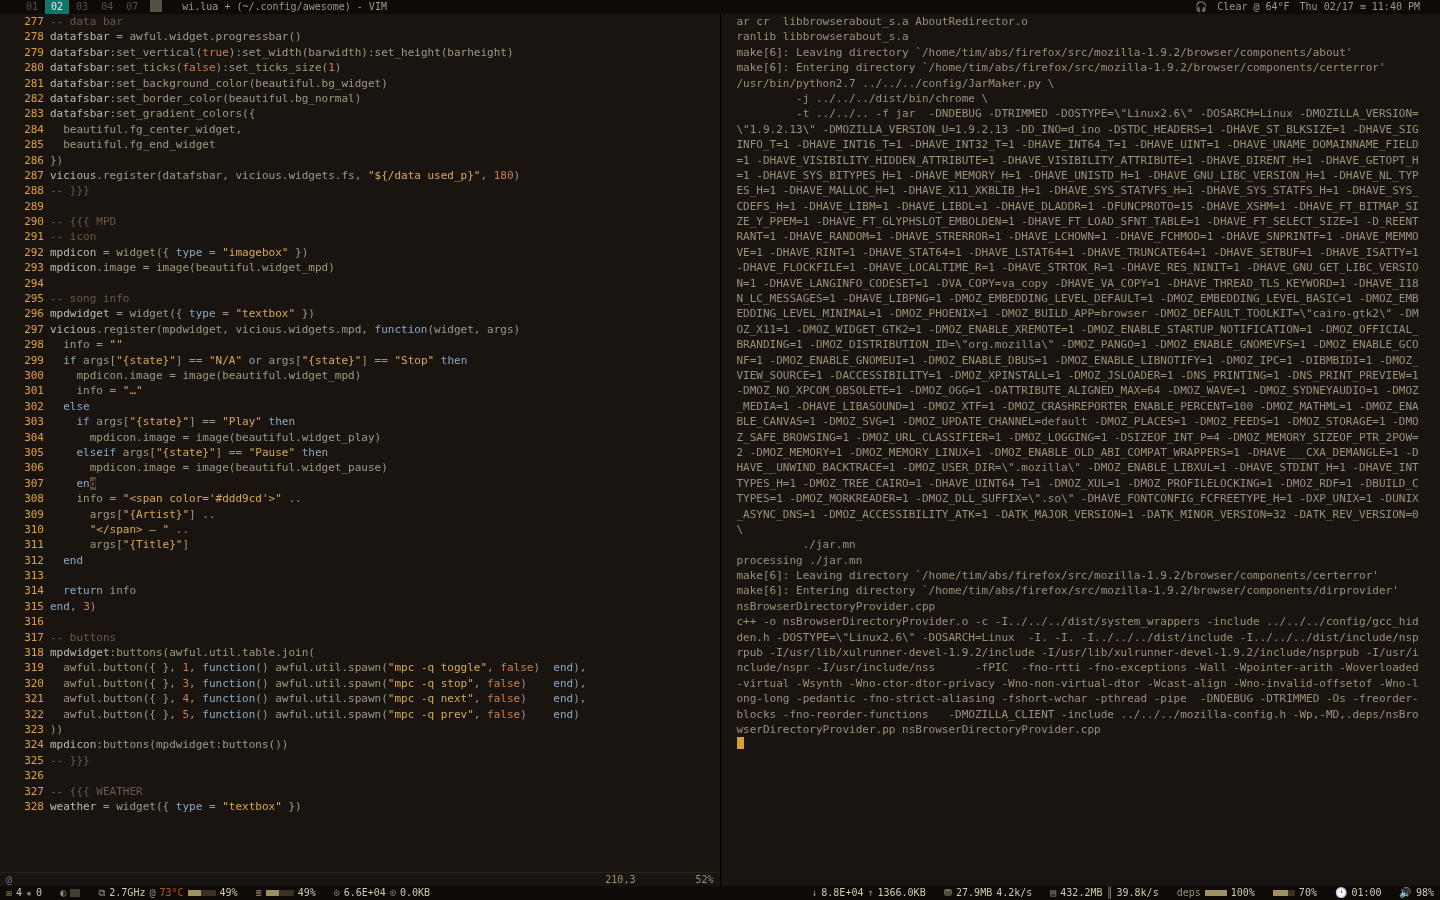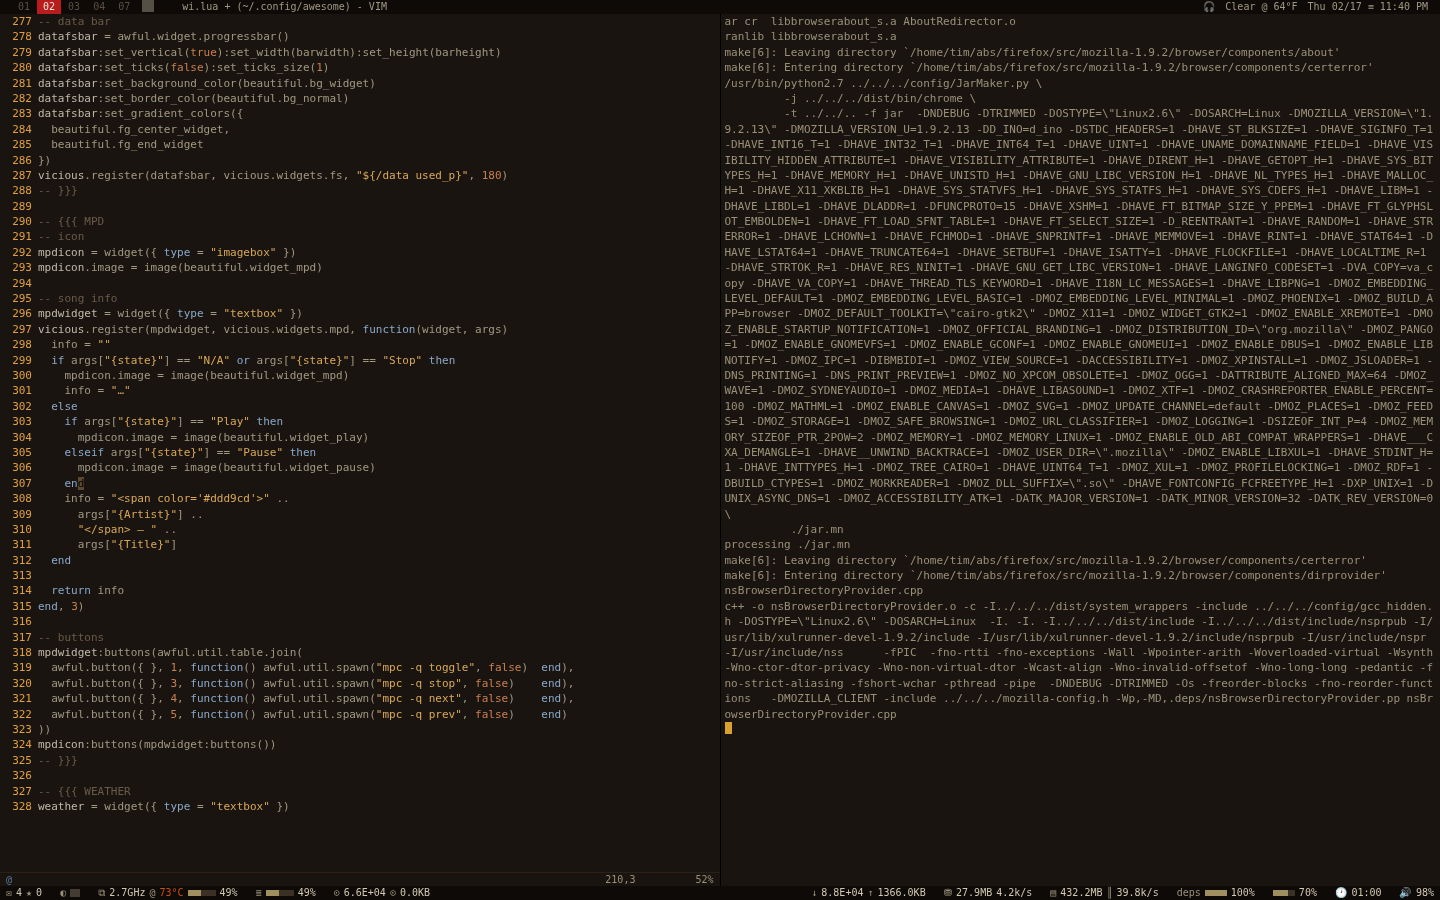--- a/index.html
+++ b/index.html
@@ -1,26 +1,26 @@
 <!DOCTYPE html>
 <html><head>
 <meta charset="utf-8">
 <style>
 *{margin:0;padding:0;box-sizing:border-box}
 body{font-family:"DejaVu Sans Mono",Menlo,Consolas,monospace;font-size:11px;line-height:1.4;background:#1a1410;color:#b0a090;width:1440px;height:900px;overflow:hidden;position:relative}
-.topbar{position:absolute;top:0;left:0;right:0;height:14px;background:#0e0a08;display:flex;align-items:flex-start;font-size:10px;padding:0 12px;color:#8a8070}
+.topbar{position:absolute;top:0;left:0;right:0;height:14px;background:#0e0a08;display:flex;align-items:flex-start;font-size:10px;padding:0 20px;color:#8a8070}
 .topbar .tags{display:flex;gap:1px}
 .topbar .tag{padding:0 6px;color:#c0b8a0}
-.topbar .tag.active{background:#b91c1c;color:#f0e8d8}
+.topbar .tag.active{background:#0f766e;color:#f0e8d8}
 .topbar .tag.dim{color:#5a5040}
 .topbar .l-icon{width:12px;height:12px;margin:0 6px;background:#c0b8a0;opacity:.4}
-.topbar .title{margin-left:22px;color:#a09880}
+.topbar .title{margin-left:14px;color:#a09880}
 .topbar .right{margin-left:auto;display:flex;gap:10px;color:#a09880}
 .panes{position:absolute;top:14px;left:0;right:0;bottom:14px;display:flex}
-.pane{flex:1;overflow:hidden;position:relative;padding:0 4px}
+.pane{flex:1;overflow:hidden;position:relative;padding:0 16px}
 .pane.left{border-right:1px solid #000}
 .editor{white-space:pre;color:#a09880}
 .ln{display:inline-block;width:28px;text-align:right;color:#e0a040;margin-right:6px}
 .c-comment{color:#6a5a48}
 .c-kw{color:#88a8c8}
 .c-str{color:#d8a858}
 .c-num{color:#c88050}
 .c-ident{color:#c0b8a8}
 .c-bool{color:#c88050}
 .c-hl{background:#5a4830;color:#000}

